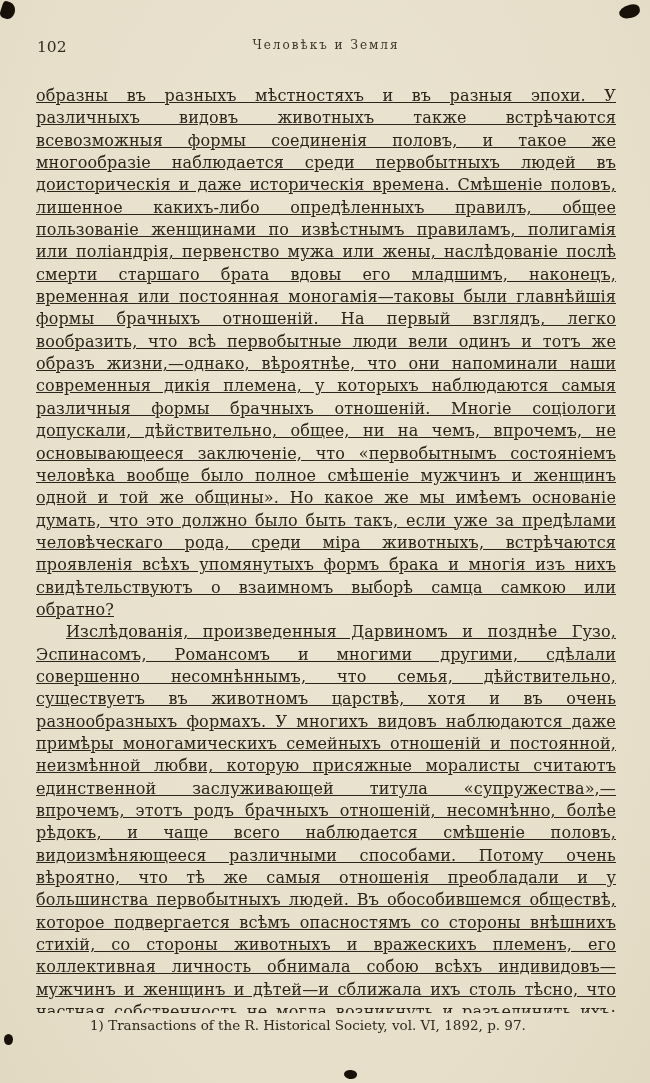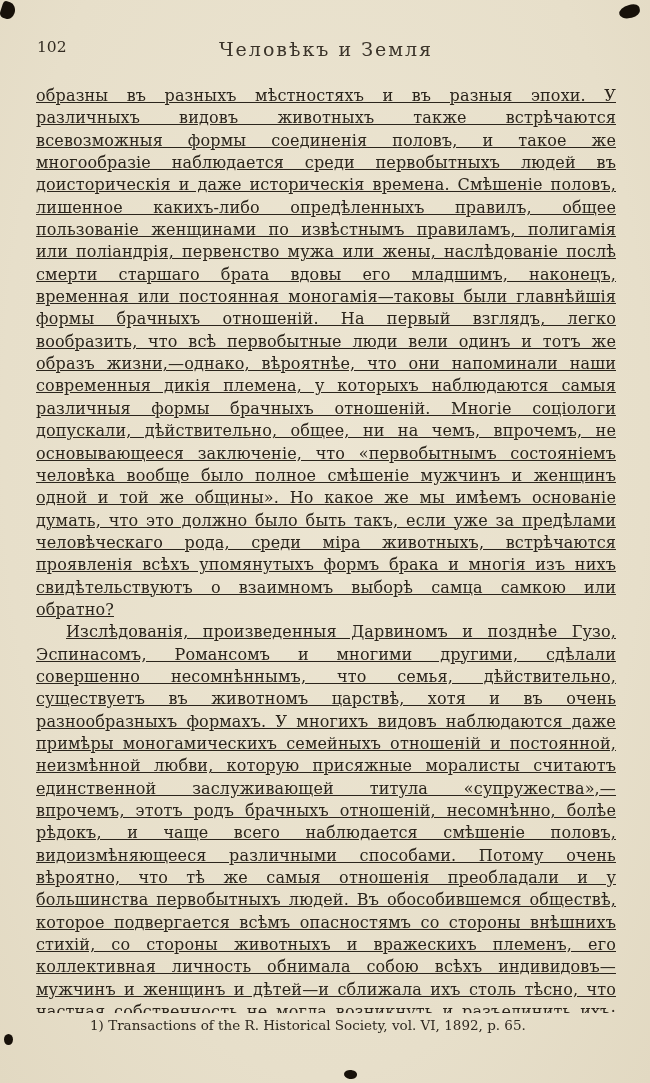--- a/index.html
+++ b/index.html
@@ -15,21 +15,21 @@
   }
 
   .page { position: absolute; inset: 0; }
 
   
   .header { position: absolute; top: 38px; left: 37px; right: 35px; height: 22px; }
   .page-num { position: absolute; left: 0; top: 0; font-size: 15.5px; color: #332c22; }
   .running-title {
     display: block;
     text-align: center;
-    font-size: 19px;
+    font-size: 12px;
     letter-spacing: 2px;
     color: #3b342a;
   }
 
   
   .body-text {
     position: absolute;
     top: 85px;
     left: 36px;
     right: 34px;
@@ -79,16 +79,16 @@
     <span class="running-title">Человѣкъ и Земля</span>
   </div>
 
   <div class="body-text">
     <p class="noindent">образны въ разныхъ мѣстностяхъ и въ разныя эпохи. У различныхъ видовъ животныхъ также встрѣчаются всевозможныя формы соединенія половъ, и такое же многообразіе наблюдается среди первобытныхъ людей въ доисторическія и даже историческія времена. Смѣшеніе половъ, лишенное какихъ-либо опредѣленныхъ правилъ, общее пользованіе женщинами по извѣстнымъ правиламъ, полигамія или поліандрія, первенство мужа или жены, наслѣдованіе послѣ смерти старшаго брата вдовы его младшимъ, наконецъ, временная или постоянная моногамія—таковы были главнѣйшія формы брачныхъ отношеній. На первый взглядъ, легко вообразить, что всѣ первобытные люди вели одинъ и тотъ же образъ жизни,—однако, вѣроятнѣе, что они напоминали наши современныя дикія племена, у которыхъ наблюдаются самыя различныя формы брачныхъ отношеній. Многіе соціологи допускали, дѣйствительно, общее, ни на чемъ, впрочемъ, не основывающееся заключеніе, что «первобытнымъ состояніемъ человѣка вообще было полное смѣшеніе мужчинъ и женщинъ одной и той же общины». Но какое же мы имѣемъ основаніе думать, что это должно было быть такъ, если уже за предѣлами человѣческаго рода, среди міра животныхъ, встрѣчаются проявленія всѣхъ упомянутыхъ формъ брака и многія изъ нихъ свидѣтельствуютъ о взаимномъ выборѣ самца самкою или обратно?</p>
     <p>Изслѣдованія, произведенныя Дарвиномъ и позднѣе Гузо, Эспинасомъ, Романсомъ и многими другими, сдѣлали совершенно несомнѣннымъ, что семья, дѣйствительно, существуетъ въ животномъ царствѣ, хотя и въ очень разнообразныхъ формахъ. У многихъ видовъ наблюдаются даже примѣры моногамическихъ семейныхъ отношеній и постоянной, неизмѣнной любви, которую присяжные моралисты считаютъ единственной заслуживающей титула «супружества»,—впрочемъ, этотъ родъ брачныхъ отношеній, несомнѣнно, болѣе рѣдокъ, и чаще всего наблюдается смѣшеніе половъ, видоизмѣняющееся различными способами. Потому очень вѣроятно, что тѣ же самыя отношенія преобладали и у большинства первобытныхъ людей. Въ обособившемся обществѣ, которое подвергается всѣмъ опасностямъ со стороны внѣшнихъ стихій, со стороны животныхъ и вражескихъ племенъ, его коллективная личность обнимала собою всѣхъ индивидовъ—мужчинъ и женщинъ и дѣтей—и сближала ихъ столь тѣсно, что частная собственность не могла возникнуть и разъединить ихъ: всѣ они составляли въ совершенно равной степени отдѣльныя части обширной семьи.</p>
 
   </div>
 
   <div class="footnote">
-    <div class="footnote-inner"><span>1)</span><span> Transactions of the R. Historical Society, vol. VI, 1892, p. 65.</span></div>
+    <div class="footnote-inner"><span>1)</span><span> Transactions of the R. Historical Society, vol. VI, 1892, p. 97.</span></div>
   </div>
 
 </div>
 
 </body></html>

